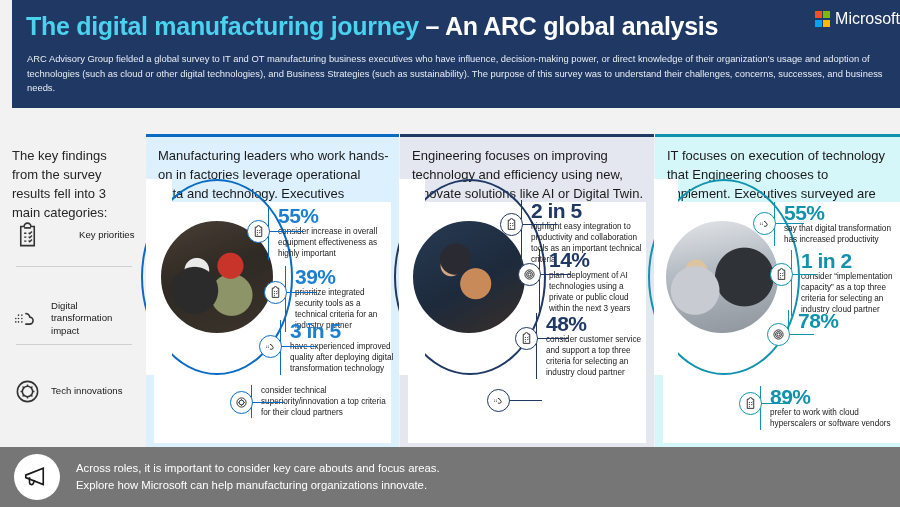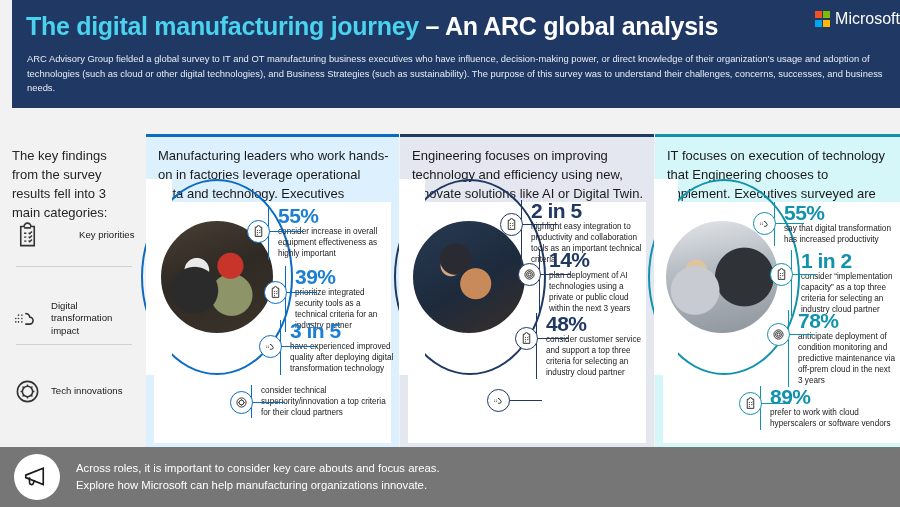--- a/index.html
+++ b/index.html
@@ -438,21 +438,20 @@
   <div class="stat it" style="left:774px; top:202px; width:122px;">
     <div class="stat-num">55%</div>
     <div class="stat-txt">say that digital transformation has increased productivity</div>
   </div>
   <div class="stat it" style="left:791px; top:250px; width:105px;">
     <div class="stat-num">1 in 2</div>
     <div class="stat-txt">consider “implementation capacity” as a top three criteria for selecting an industry cloud partner</div>
   </div>
   <div class="stat it" style="left:788px; top:310px; width:108px;">
     <div class="stat-num">78%</div>
-    <div class="stat-txt">anticipate deployment of condition monitoring and predictive maintenance via off-prem cloud in the next 3 years</div>
   </div>
   <div class="stat it" style="left:760px; top:386px; width:136px;">
     <div class="stat-num">89%</div>
     <div class="stat-txt">prefer to work with cloud hyperscalers or software vendors</div>
   </div>
 
   <div class="footer">
     <div class="megaphone-circle">
       <svg width="30" height="30" viewBox="0 0 24 24" fill="none" stroke="#1a1a1a" stroke-width="1.3">
         <path d="M3 10.5l14-5.5v13l-14-5.5z"></path>

